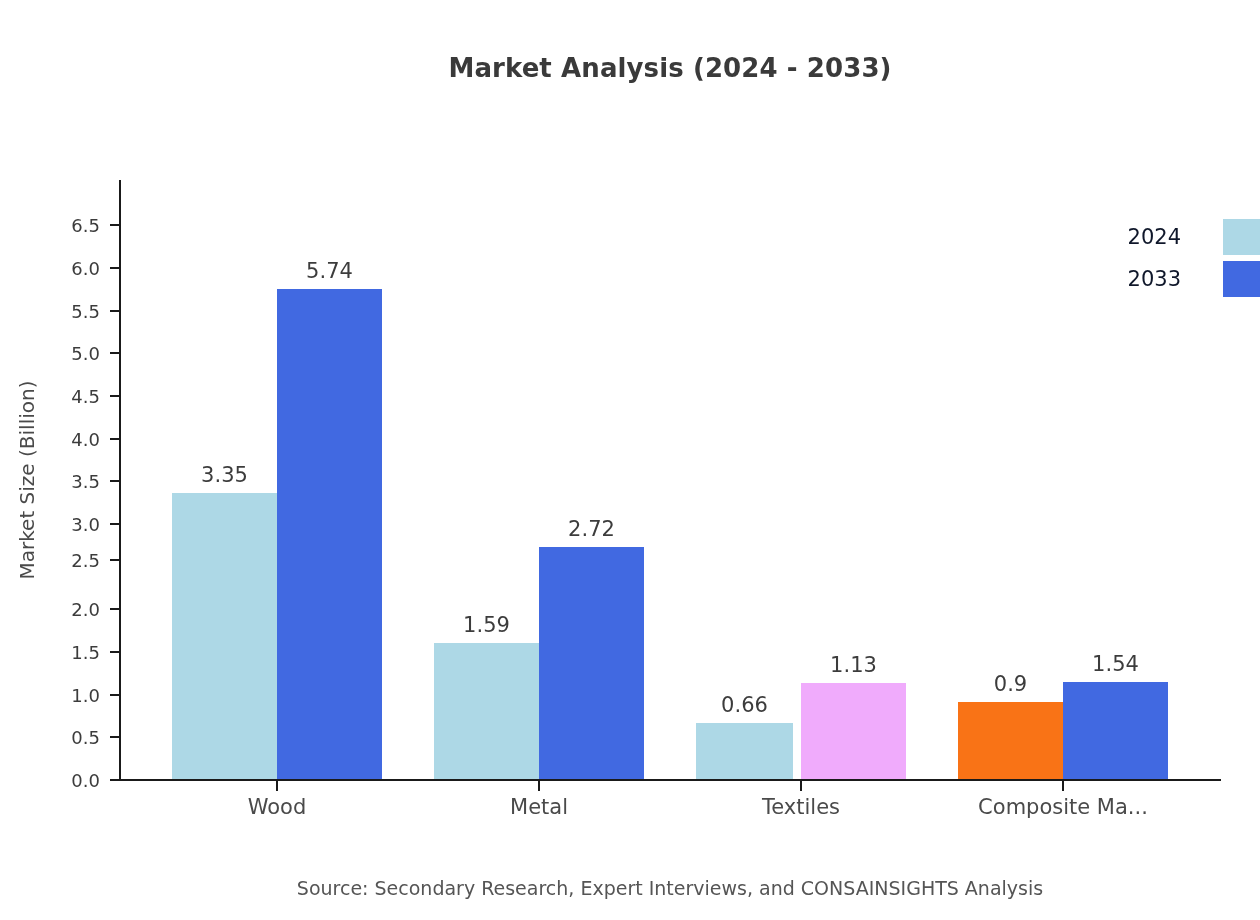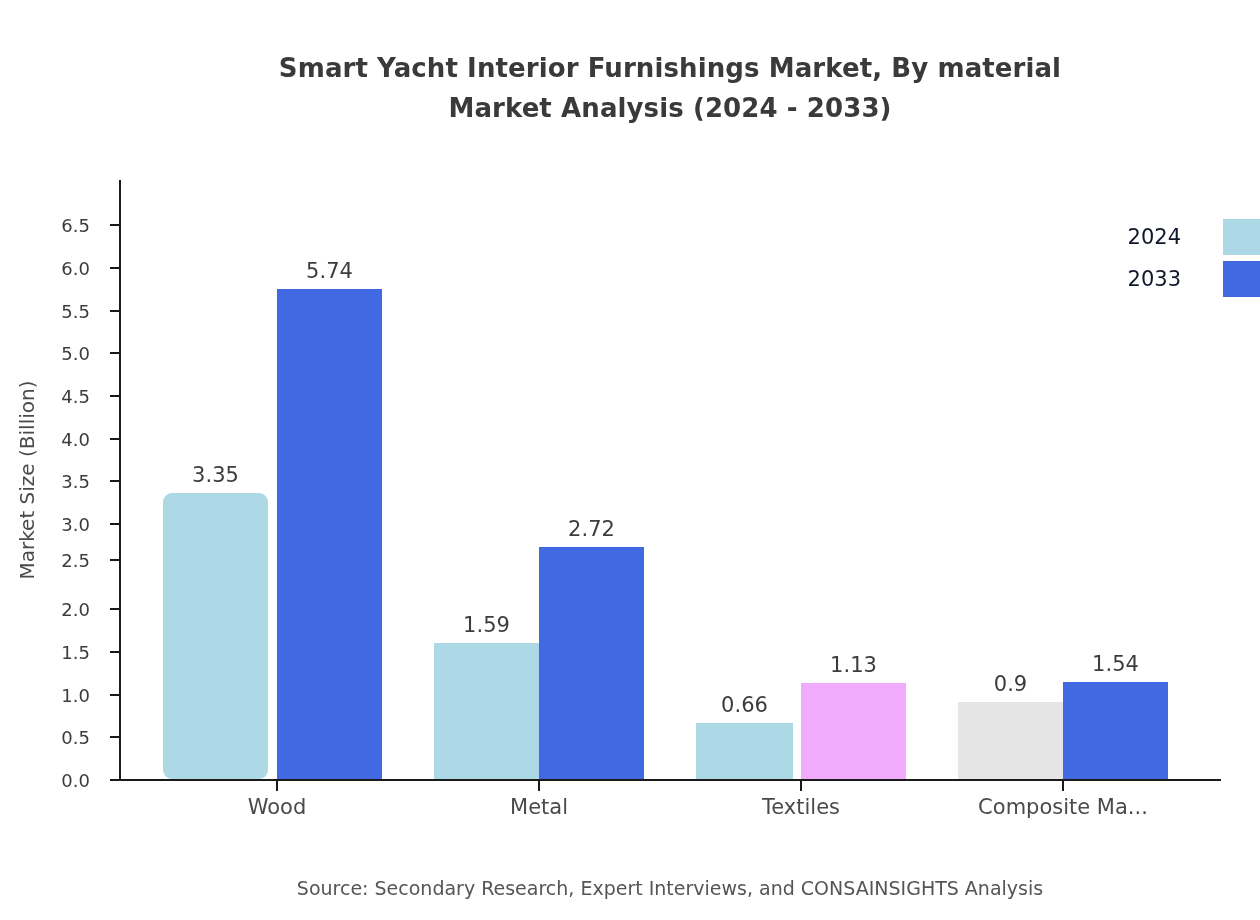--- a/index.html
+++ b/index.html
@@ -66,21 +66,21 @@
     left: -9px;
     width: 9px;
     height: 2px;
     background: #1a1a1a;
   }
   .ytick-label {
     position: absolute;
     right: 100%;
     top: 50%;
     transform: translateY(-50%);
-    margin-right: 20px;
+    margin-right: 10px;
     font-size: 18px;
     color: #3c3c3c;
     white-space: nowrap;
   }
 
   .xtick {
     position: absolute;
     top: 601px;
     width: 2px;
     height: 10px;
@@ -162,21 +162,20 @@
     font-size: 19px;
     color: #555555;
   }
 </style>
 </head>
 <body>
 
 <div id="chart-root">
 
   <div class="chart-title">
-    <span>Smart Yacht Interior Furnishings Market, By material</span>
     <span class="line2">Market Analysis (2024 - 2033)</span>
   </div>
 
   <div class="plot">
     <div class="axis-y-spine"></div>
     <div class="axis-x-spine"></div>
     <div class="ylabel">Market Size (Billion)</div>
     <div id="yticks">
         <div class="ytick" style="top: 599px; text-align: center;">
           <span class="ytick-label">0.0</span>
@@ -225,39 +224,39 @@
         <div class="xtick" style="left: 157px;"></div>
         <div class="xtick-label" style="left: 158px;">Wood</div>
         <div class="xtick" style="left: 419px;"></div>
         <div class="xtick-label" style="left: 420px;">Metal</div>
         <div class="xtick" style="left: 681px;"></div>
         <div class="xtick-label" style="left: 682px;">Textiles</div>
         <div class="xtick" style="left: 943px;"></div>
         <div class="xtick-label" style="left: 944px;">Composite Ma...</div>
       </div>
     <div id="bars">
-        <div class="bar" style="left: 44px; width: 105px; height: 285.821px; background: rgb(173, 216, 230); border-radius: 9px;">
+        <div class="bar" style="left: 53px; width: 105px; height: 285.821px; background: rgb(173, 216, 230);">
           <span class="bar-label">3.35</span>
         </div>
         <div class="bar" style="left: 158px; width: 105px; height: 489.735px; background: rgb(65, 105, 225);">
           <span class="bar-label">5.74</span>
         </div>
         <div class="bar" style="left: 315px; width: 105px; height: 135.658px; background: rgb(173, 216, 230);">
           <span class="bar-label">1.59</span>
         </div>
         <div class="bar" style="left: 420px; width: 105px; height: 232.07px; background: rgb(65, 105, 225); margin-top: 24px;">
           <span class="bar-label">2.72</span>
         </div>
         <div class="bar" style="left: 577px; width: 97px; height: 56.311px; background: rgb(173, 216, 230);">
           <span class="bar-label">0.66</span>
         </div>
         <div class="bar" style="left: 682px; width: 105px; height: 96.4113px; background: #f0abfc;">
           <span class="bar-label">1.13</span>
         </div>
-        <div class="bar" style="left: 839px; width: 105px; height: 76.7878px; background: #e5e5e5;">
+        <div class="bar" style="left: 839px; width: 105px; height: 76.7878px; background: #f97316;">
           <span class="bar-label">0.9</span>
         </div>
         <div class="bar" style="left: 944px; width: 105px; height: 97px; background: rgb(65, 105, 225);">
           <span class="bar-label">1.54</span>
         </div>
       </div>
   </div>
 
   <div class="legend">
     <div class="legend-row">

